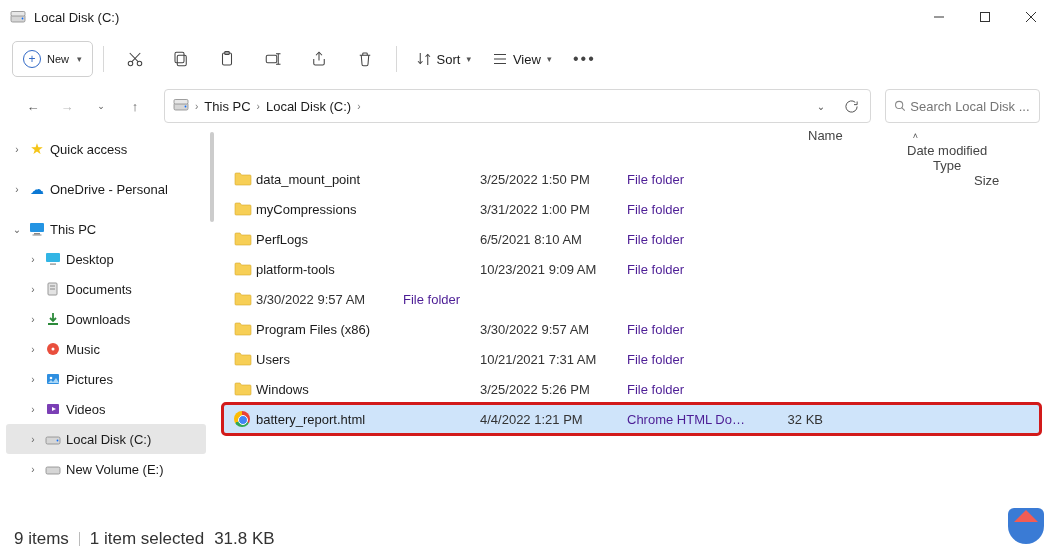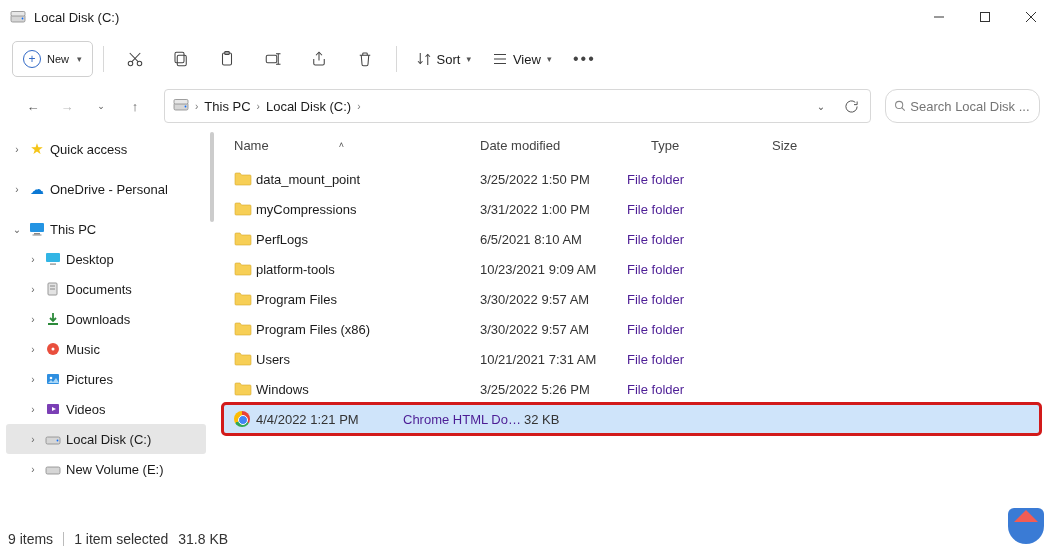--- a/index.html
+++ b/index.html
@@ -19,55 +19,55 @@
 .tb-svg { width:18px; height:18px; stroke:#444; fill:none; stroke-width:1.4; }
 .tb-text-btn { display:flex; align-items:center; gap:4px; padding:0 8px; height:36px; }
 .nav-row { height:44px; display:flex; align-items:center; padding:0 14px 0 18px; gap:4px; }
 .nav-btn { width:30px; height:30px; display:flex; align-items:center; justify-content:center; color:#555; }
 .nav-btn.disabled { color:#bbb; }
 .addr-bar { flex:1; height:34px; border:1px solid #d8d8d8; border-radius:4px; display:flex; align-items:center; padding:0 4px 0 8px; margin:0 10px; }
 .addr-bar .crumb-sep { color:#777; font-size:10px; margin:0 6px; }
 .addr-bar .crumb { font-size:13px; white-space:nowrap; }
 .addr-spacer { flex:1; }
 .addr-tool { width:30px; height:30px; display:flex; align-items:center; justify-content:center; color:#555; }
-.search-box { width:155px; height:34px; border:1px solid #d8d8d8; border-radius:12px; display:flex; align-items:center; padding:0 8px; color:#777; gap:4px; overflow:hidden; }
+.search-box { width:155px; height:34px; border:1px solid #d8d8d8; border-radius:4px; display:flex; align-items:center; padding:0 8px; color:#777; gap:4px; overflow:hidden; }
 .search-box input { border:none; outline:none; font-size:13px; width:100%; color:#555; }
 .main { display:flex; height:392px; }
 .sidebar { width:210px; padding:6px 4px 4px 6px; overflow:hidden; }
 .nav-item { height:30px; display:flex; align-items:center; padding-left:4px; gap:4px; border-radius:3px; }
 .nav-item.indent { padding-left:20px; }
 .nav-item.sel { background:#e6e6e6; }
 .exp { width:14px; text-align:center; font-size:10px; color:#666; }
 .nv-icon { width:18px; height:18px; display:flex; align-items:center; justify-content:center; font-size:13px; }
 .nv-label { font-size:13px; white-space:nowrap; }
 .star { color:#f5c518; font-size:15px; }
 .cloud { color:#0a78d4; font-size:14px; }
 .monitor svg, .drive svg, .folder-min svg { width:16px; height:16px; }
 .resizer { width:6px; background:transparent; border-left:0px solid #eee; position:relative; }
 .resizer::before { content:""; position:absolute; left:0; top:4px; width:4px; height:90px; background:#ccc; border-radius:2px; }
 .content { flex:1; display:flex; flex-direction:column; overflow:hidden; }
-.columns { height:34px; display:flex; align-items:center; color:#444; font-size:13px; padding-left:18px; }
+.columns { height:34px; display:flex; align-items:flex-end; color:#444; font-size:13px; padding-left:18px;flex-direction:column; }
 .col-name { width:246px; display:flex; align-items:center; gap:70px; }
 .sort-caret { font-size:9px; color:#555; }
 .col-date { width:147px; }
 .col-type { width:121px;margin-left:24px; }
 .col-size { width:80px; }
 .rows { flex:1; padding-top:2px; }
 .row { height:30px; display:flex; align-items:center; padding-left:18px; position:relative; }
 .row .r-icon { width:22px; display:flex; align-items:center; }
 .row .r-name { width:224px; overflow:hidden; text-overflow:ellipsis; white-space:nowrap; }
 .row .r-date { width:147px; color:#333; }
 .row .r-type { width:121px; color:#4c1d95; overflow:hidden; text-overflow:ellipsis; white-space:nowrap; }
-.row .r-size { width:75px; color:#333; }
+.row .r-size { width:75px; color:#333; text-align:right; }
 .row.highlight .bgstrip { position:absolute; left:5px; right:12px; top:-2px; bottom:-2px; border:3px solid #d21a1a; border-radius:5px; background:#cfe4fa; z-index:0; }
 .row.highlight > *:not(.bgstrip) { position:relative; z-index:1; }
 .folder-ico svg { width:18px; height:16px; }
 .chrome-ico { width:16px; height:16px; border-radius:50%; background:conic-gradient(#ea4335 0 120deg,#34a853 120deg 240deg,#fbbc05 240deg 360deg); position:relative; }
 .chrome-ico::after { content:""; position:absolute; left:4px; top:4px; width:8px; height:8px; background:#4285f4; border:1.5px solid #fff; border-radius:50%; }
-.status { position:absolute; left:0; right:0; bottom:0; height:26px; border-top:0px solid #eee; display:flex; align-items:center; padding:0 8px; gap:10px; font-size:14px; color:#333; }
+.status { position:absolute; left:0; right:0; bottom:0; height:26px; border-top:0px solid #eee; display:flex; align-items:center; padding:0 14px; gap:10px; font-size:17px; color:#333; }
 .status .sep { width:1px; height:14px; background:#bbb; }
 .watermark { position:absolute; right:10px; bottom:8px; display:flex; align-items:center; gap:8px; }
 .watermark .wm-icon { width:36px; height:36px; background:#3a7bd5; border-radius:6px 6px 18px 18px; position:relative; }
 .watermark .wm-icon::before { content:""; position:absolute; left:50%; top:-10px; transform:translateX(-50%); width:0; height:0; border:12px solid transparent; border-bottom-color:#f25c54; }
 .watermark .zh { color:#3a7bd5; font-weight:700; font-size:22px; letter-spacing:2px; }
 .watermark .url { position:absolute; right:4px; bottom:-2px; font-size:10px; color:#888; letter-spacing:1px; }
 .drive-icon svg { width:16px; height:14px; }
 </style>
 </head>
 <body>
@@ -369,21 +369,20 @@
           <span class="r-date">10/23/2021 9:09 AM</span>
           <span class="r-type">File folder</span>
           <span class="r-size"></span>
         </div>
         <div class="row">
           <span class="r-icon folder-ico">
             <svg viewBox="0 0 18 16">
               <path d="M1 3a1 1 0 0 1 1-1h4l1.5 2H16a1 1 0 0 1 1 1v8a1 1 0 0 1-1 1H2a1 1 0 0 1-1-1z" fill="#f7cf56" stroke="#d6a92a" stroke-width="0.6"></path>
             </svg>
           </span>
-          <span class="r-name">Program Files</span>
           <span class="r-date">3/30/2022 9:57 AM</span>
           <span class="r-type">File folder</span>
           <span class="r-size"></span>
         </div>
         <div class="row">
           <span class="r-icon folder-ico">
             <svg viewBox="0 0 18 16">
               <path d="M1 3a1 1 0 0 1 1-1h4l1.5 2H16a1 1 0 0 1 1 1v8a1 1 0 0 1-1 1H2a1 1 0 0 1-1-1z" fill="#f7cf56" stroke="#d6a92a" stroke-width="0.6"></path>
             </svg>
           </span>
@@ -412,20 +411,21 @@
           <span class="r-name">Windows</span>
           <span class="r-date">3/25/2022 5:26 PM</span>
           <span class="r-type">File folder</span>
           <span class="r-size"></span>
         </div>
         <div class="row highlight">
           <div class="bgstrip"></div>
           <span class="r-icon">
             <div class="chrome-ico"></div>
           </span>
+          <span class="r-name">battery_report.html</span>
           <span class="r-date">4/4/2022 1:21 PM</span>
           <span class="r-type">Chrome HTML Do…</span>
           <span class="r-size">32 KB</span>
         </div>
       </div>
   </div>
 </div>
 
 <div class="status">
   <span>9 items</span>

